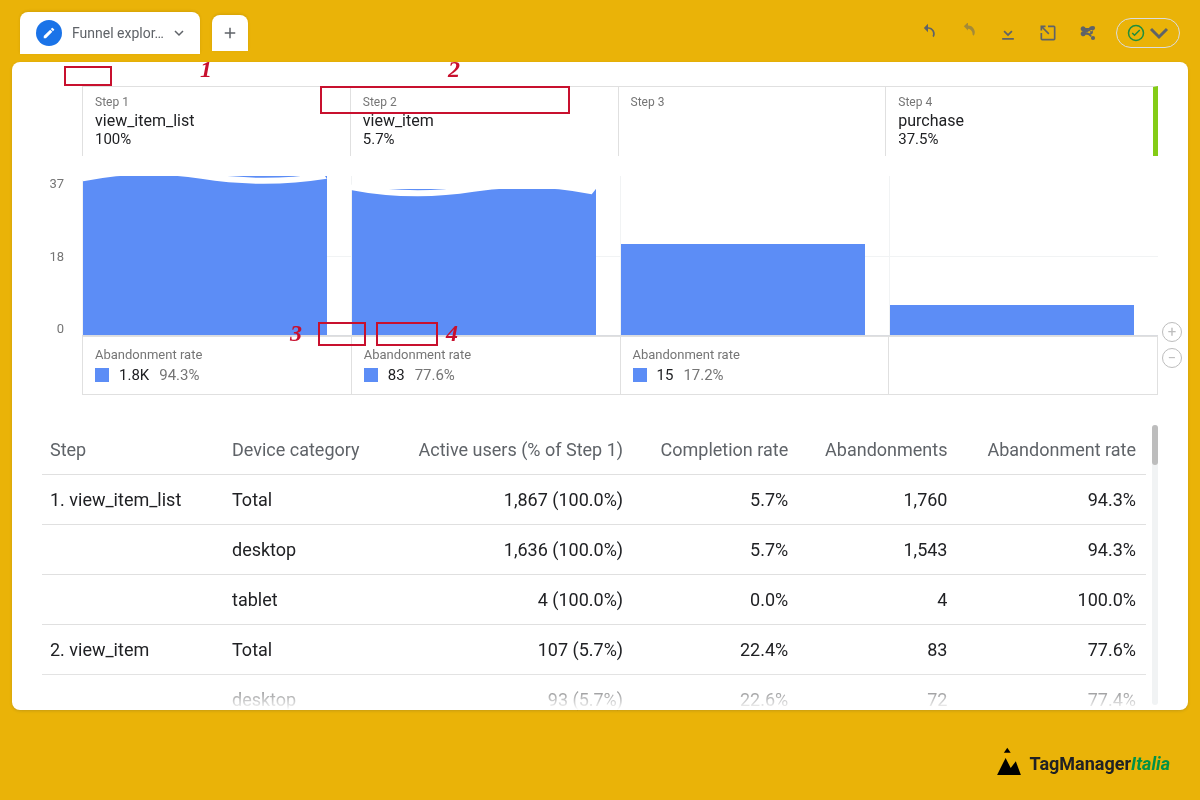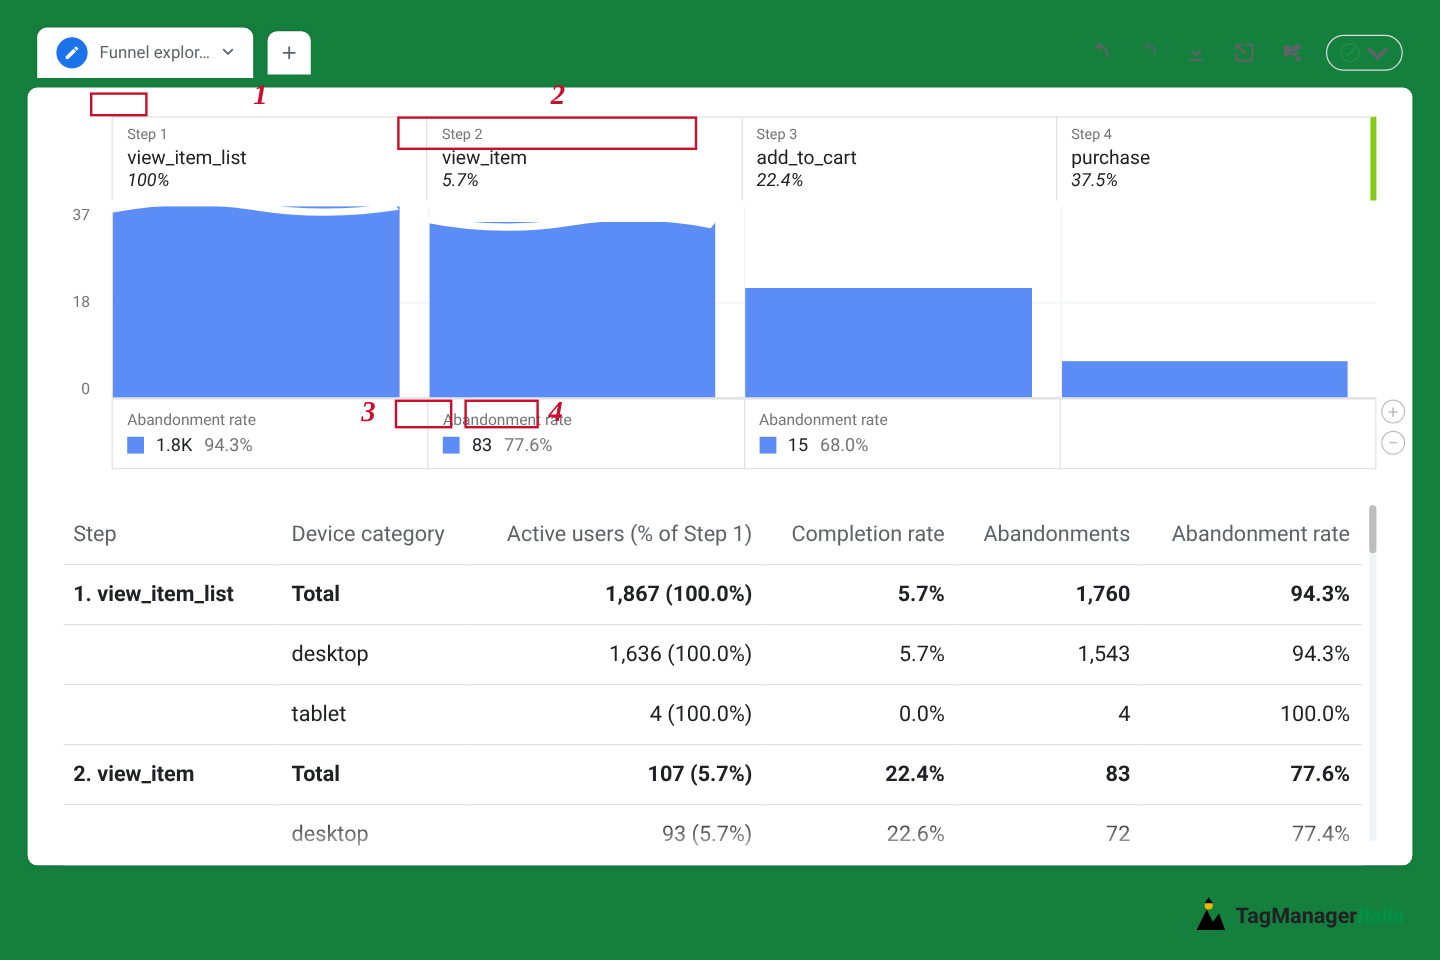--- a/index.html
+++ b/index.html
@@ -1,38 +1,38 @@
 <!DOCTYPE html>
 <html><head>
 <meta charset="utf-8">
 <style>
 * { box-sizing: border-box; margin: 0; padding: 0; }
 body { font-family: "Google Sans", Roboto, Arial, sans-serif; font-size: 14px; color: #202124; background: #fff; width: 1200px; height: 800px; overflow: hidden; position: relative; }
-.app { background: #15803d; padding: 23px; width: 100%; height: 100%; }
+.app { background: #eab308; padding: 12px; width: 100%; height: 100%; }
 .topbar { display: flex; align-items: center; justify-content: space-between; padding: 0 8px 8px 8px; }
 .tab-group { display: flex; align-items: center; gap: 6px; }
 .tab { background: #fff; border-radius: 8px 8px 0 0; padding: 8px 16px; display: flex; align-items: center; gap: 10px; font-size: 14px; color: #5f6368; box-shadow: 0 -1px 3px rgba(0,0,0,.1); }
 .tab .edit-icon { width: 26px; height: 26px; background: #1a73e8; border-radius: 50%; display: flex; align-items: center; justify-content: center; }
 .tab .edit-icon svg { width: 14px; height: 14px; fill: #fff; }
 .tab .caret { width: 10px; height: 10px; }
 .addtab { width: 36px; height: 36px; display: flex; align-items: center; justify-content: center; color: #5f6368; background: #fff; border-radius: 8px 8px 0 0; box-shadow: 0 -1px 3px rgba(0,0,0,.1); margin-left: 6px; }
 .toolbar { display: flex; align-items: center; gap: 16px; color: #5f6368; }
 .toolbar .tbtn { width: 24px; height: 24px; display: flex; align-items: center; justify-content: center; cursor: pointer; }
 .toolbar svg { width: 20px; height: 20px; fill: #5f6368; }
 .toolbar .pill { display: flex; align-items: center; gap: 4px; border: 1px solid #dadce0; border-radius: 18px; padding: 4px 10px; }
 .toolbar .pill svg.check { width: 18px; height: 18px; fill: #1e8e3e; }
 .panel { background: #fff; border-radius: 8px; box-shadow: 0 1px 3px rgba(60,64,67,.2); padding: 24px 30px 0 30px; height: 648px; position: relative; }
 .steps-row { display: flex; margin-left: 40px; }
 .stepcol { flex: 1; border-top: 1px solid #e0e0e0; border-left: 1px solid #e0e0e0; padding: 6px 12px 8px 12px; position: relative; }
 .stepcol:last-child { border-right: 5px solid #84cc16; }
 .steplabel { color: #757575; font-size: 12px; display: inline-block; }
 .stepname-row { display: flex; justify-content: space-between; align-items: baseline; margin-top: 2px; flex-direction: column; }
 .stepname { font-size: 16px; color: #202124; }
-.steppct { font-size: 15px; color: #202124; font-style: italic; }
-.chartwrap { display: flex; margin-top: 5px; }
+.steppct { font-size: 15px; color: #202124; }
+.chartwrap { display: flex; margin-top: 20px; }
 .yaxis { width: 40px; display: flex; flex-direction: column; justify-content: space-between; align-items: flex-end; height: 160px; padding-right: 8px; color: #757575; font-size: 13px; }
 .yaxis div { border-right: 10px solid transparent; }
 .bars { display: flex; flex: 1; height: 160px; border-bottom: 1px solid #dadce0; position: relative; }
 .bars::before { content: ""; position: absolute; left: 0; right: 0; top: 50%; border-top: 1px solid #f1f3f4; }
 .barcol { flex: 1; display: flex; align-items: flex-end; padding: 0 24px 0 0; border-left: 1px solid #f1f3f4; position: relative; }
 .bar { width: 100%; background: #5c8df6; position: relative; }
 .wave { position: absolute; top: -12px; left: -2px; right: -2px; overflow: visible; }
 .wave path { stroke: #fff; stroke-width: 5; fill: none; }
 .abandon-row { display: flex; margin-left: 40px; }
 .abandoncol { flex: 1; border-left: 1px solid #e0e0e0; border-top: 1px solid #e0e0e0; border-bottom: 1px solid #e0e0e0; padding: 10px 12px; }
@@ -44,21 +44,21 @@
 .abpct { color: #757575; }
 .zoom { position: absolute; right: 6px; top: 260px; display: flex; flex-direction: column; gap: 6px; color: #bdbdbd; }
 .zoom .zb { width: 20px; height: 20px; border: 1.5px solid #bdbdbd; border-radius: 50%; display: flex; align-items: center; justify-content: center; font-size: 15px; line-height: 1; }
 
 .tablewrap { margin-top: 30px; display: flex; position: relative; }
 .table { flex: 1; border-collapse: collapse; font-size: 18px; }
 .table th, .table td { padding: 14px 10px; text-align: right; border-top: 1px solid #e0e0e0; }
 .table th { font-weight: 400; color: #5f6368; vertical-align: top; border-top: none; }
 .table th:first-child, .table td:first-child { text-align: left; padding-left: 8px; width: 180px; }
 .table th:nth-child(2), .table td:nth-child(2) { text-align: left; width: 160px; }
-.table .totalrow td { font-weight: 700; color: #202124; }
+.table .totalrow td { font-weight: 400; color: #202124; }
 .scrollind { width: 6px; background: #f1f3f4; border-radius: 3px; margin-left: 6px; position: relative; height: 280px; }
 .scrollind::after { content: ""; position: absolute; top: 0; left: 0; right: 0; height: 40px; background: #bdbdbd; border-radius: 3px; }
 
 .annot { position: absolute; border: 2.5px solid #c8102e; pointer-events: none; }
 .annotnum { position: absolute; color: #c8102e; font-weight: 700; font-size: 24px; font-style: italic; pointer-events: none; font-family: "Comic Sans MS", cursive; }
 
 .logo { position: absolute; right: 30px; bottom: 20px; display: flex; align-items: center; gap: 4px; }
 .logo svg { width: 34px; height: 34px; }
 .logo .txt { font-weight: 700; font-size: 18px; }
 .logo .it { color: #009246; font-style: italic; }
@@ -142,24 +142,20 @@
       </div>
       <div class="stepcol">
         <span class="steplabel">Step 2</span>
         <div class="stepname-row">
             <span class="stepname">view_item</span>
             <span class="steppct">5.7%</span>
           </div>
       </div>
       <div class="stepcol">
         <span class="steplabel">Step 3</span>
-        <div class="stepname-row">
-            <span class="stepname">add_to_cart</span>
-            <span class="steppct">22.4%</span>
-          </div>
       </div>
       <div class="stepcol">
         <span class="steplabel">Step 4</span>
         <div class="stepname-row">
             <span class="stepname">purchase</span>
             <span class="steppct">37.5%</span>
           </div>
       </div>
     </div>
 
@@ -208,21 +204,21 @@
             <span class="swatch"></span>
             <span class="abcount">83</span>
             <span class="abpct">77.6%</span>
           </div>
       </div>
       <div class="abandoncol">
         <div class="ablabel">Abandonment rate</div>
         <div class="abvals">
             <span class="swatch"></span>
             <span class="abcount">15</span>
-            <span class="abpct">68.0%</span>
+            <span class="abpct">17.2%</span>
           </div>
       </div>
       <div class="abandoncol"></div>
     </div>
 
     <div class="zoom">
       <div class="zb">+</div>
       <div class="zb">−</div>
     </div>
 

